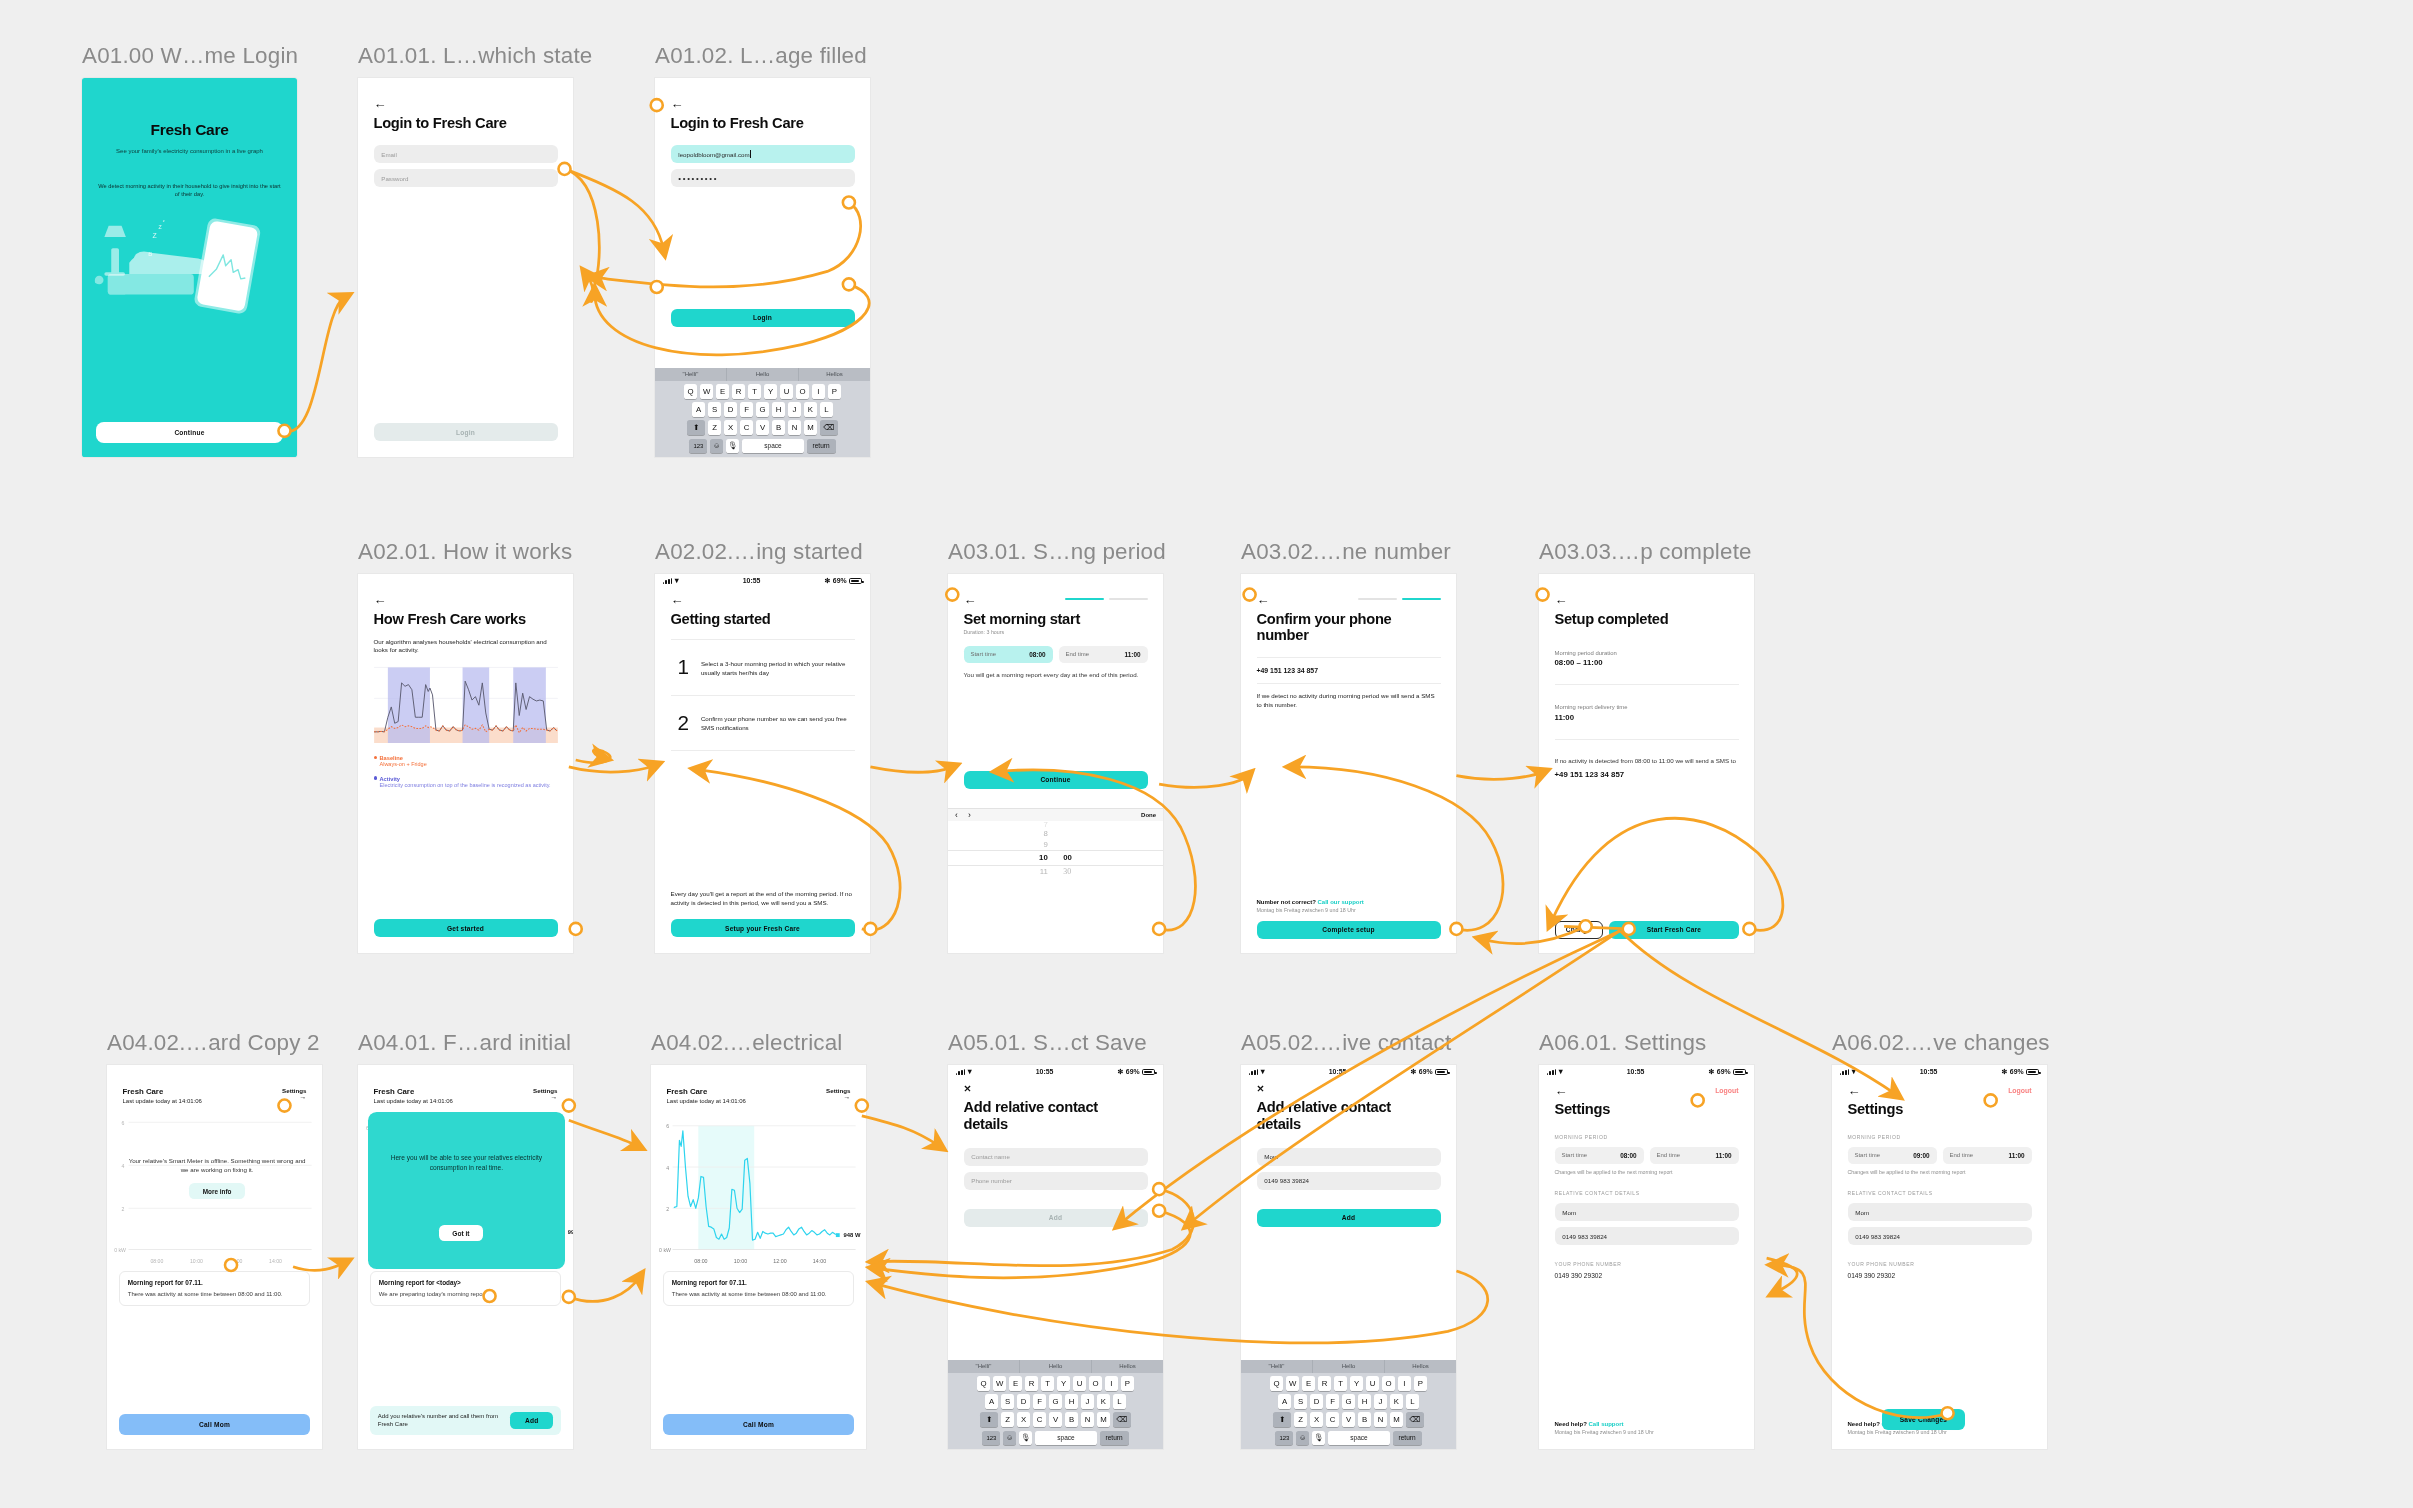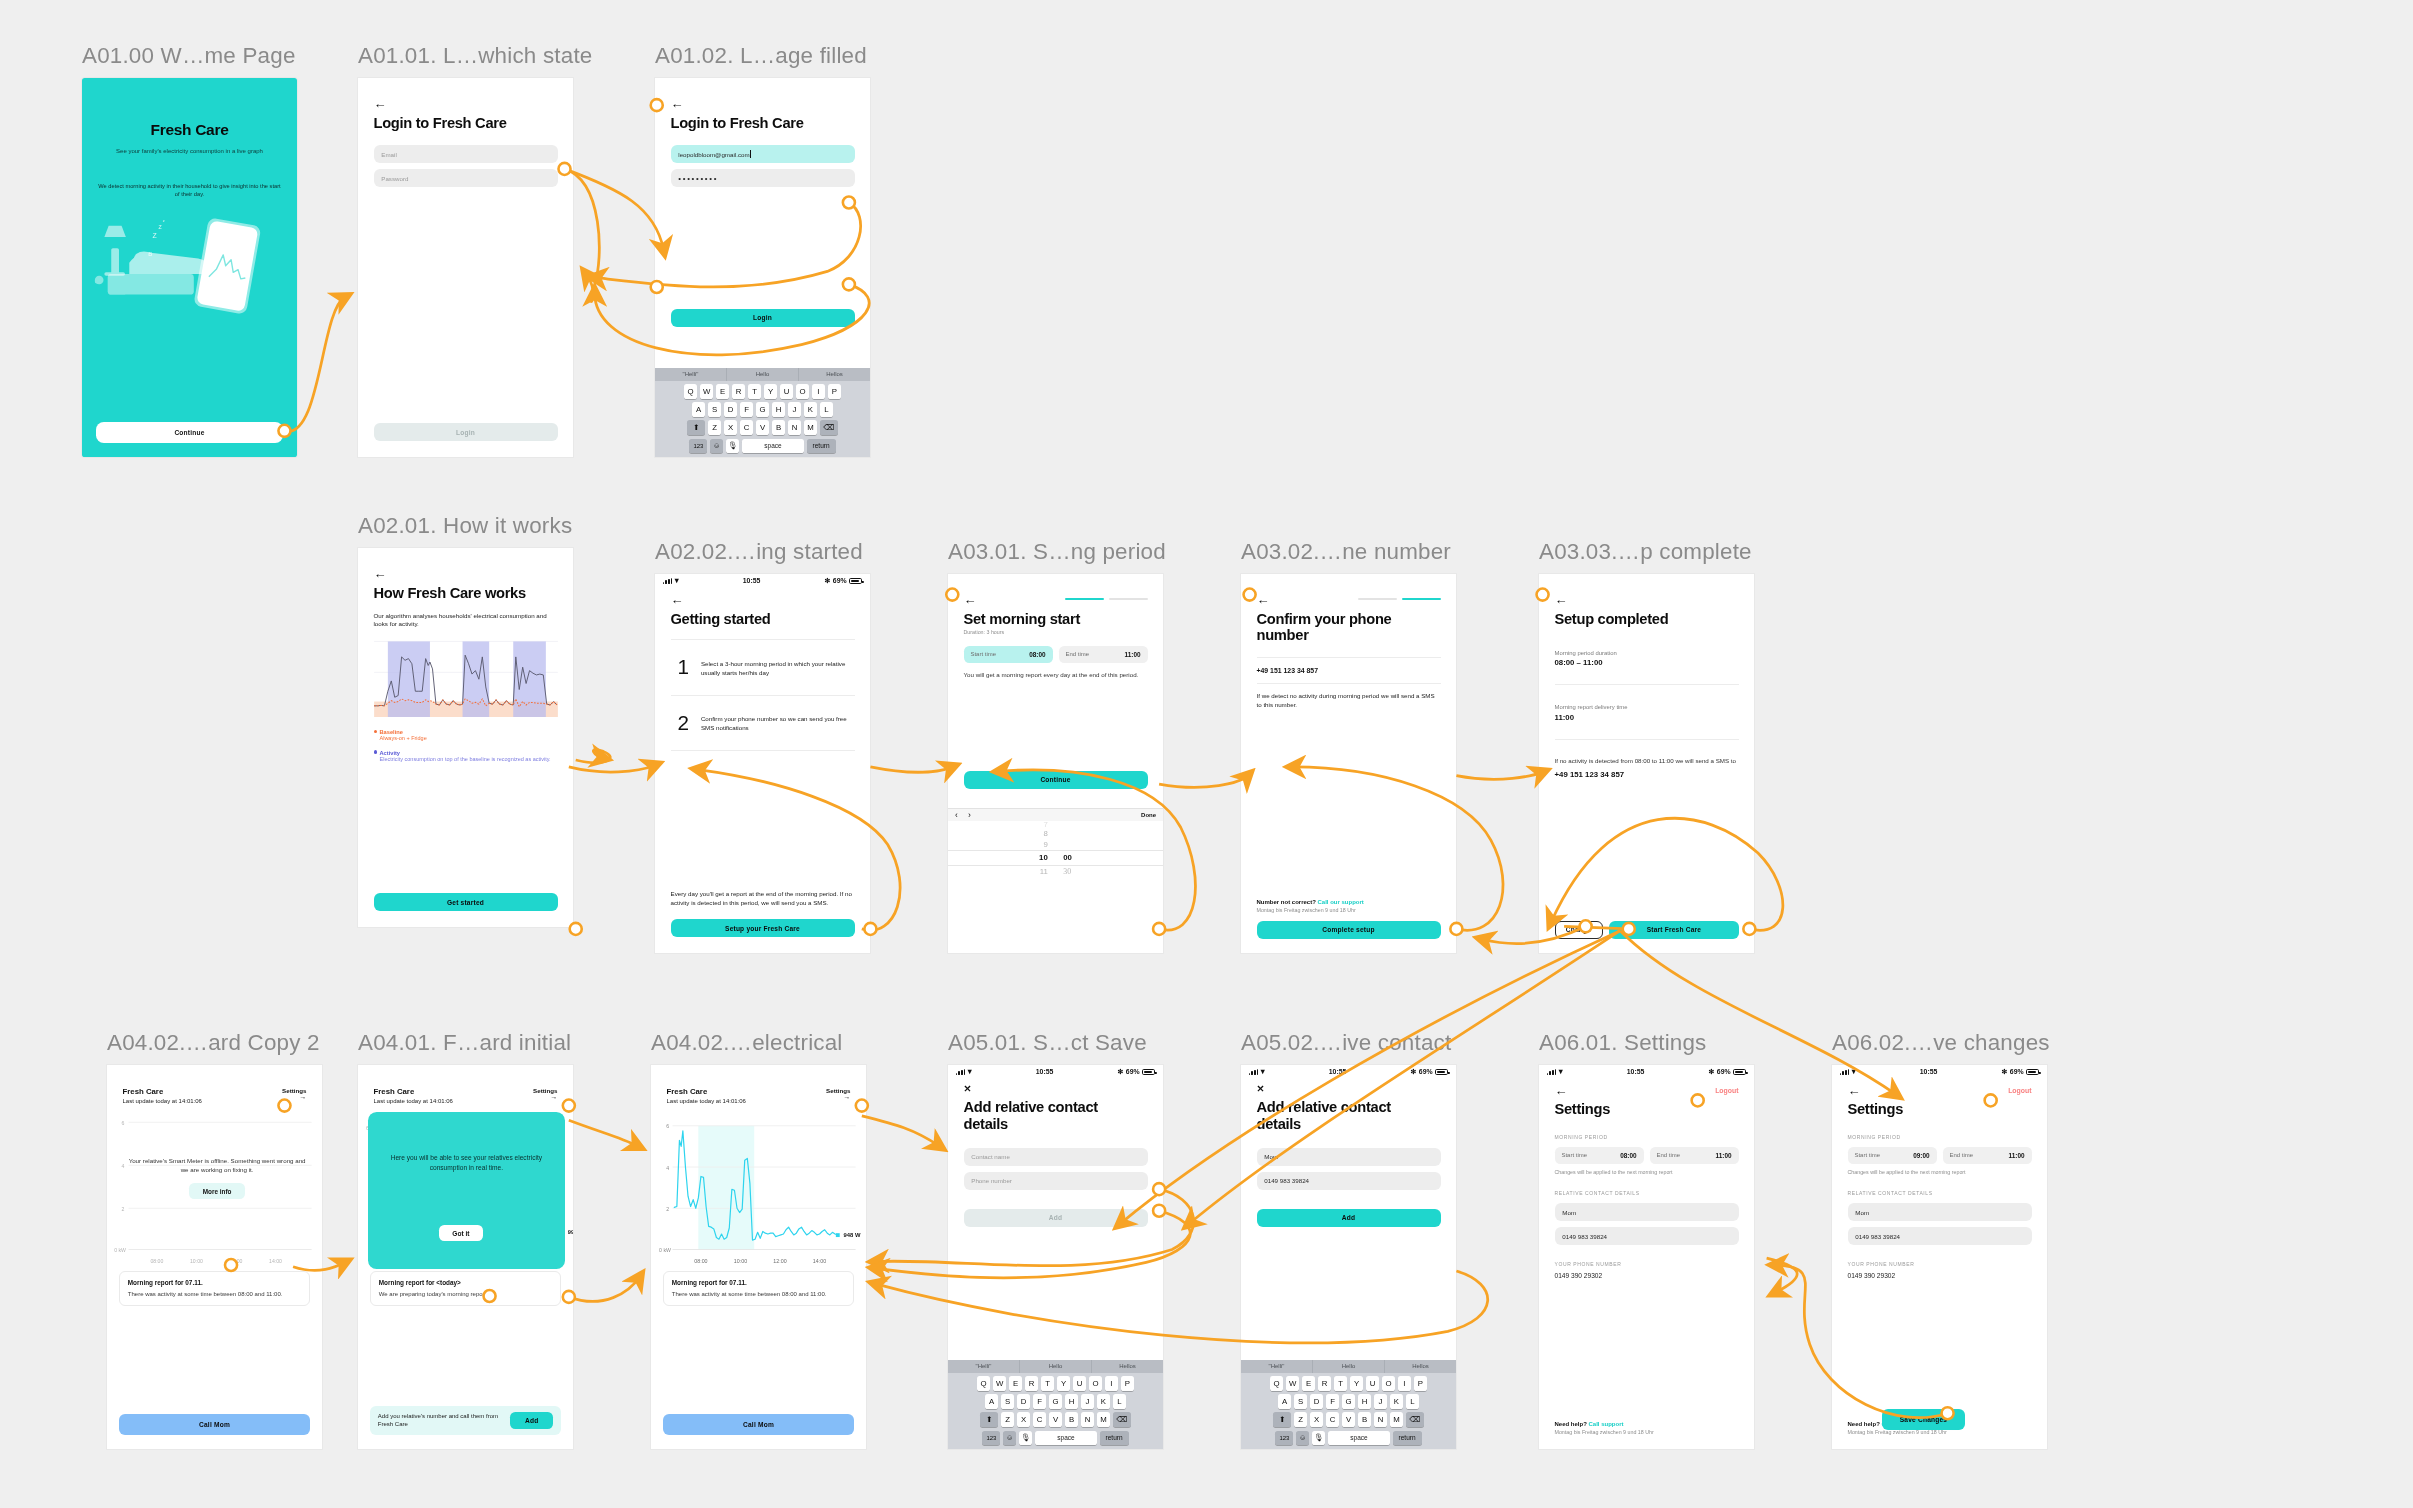--- a/index.html
+++ b/index.html
@@ -186,21 +186,21 @@
     <circle cx="1000" cy="1283" r="7"></circle>
     <circle cx="1345" cy="1380" r="7"></circle>
     <circle cx="1345" cy="1405" r="7"></circle>
     <circle cx="1970" cy="1277" r="7"></circle>
     <circle cx="2310" cy="1277" r="7"></circle>
     <circle cx="2260" cy="1640" r="7"></circle>
   </g>
 </svg>
 
 <div class="frame" style="left:82px; top:43px;">
-  <div class="frame-title">A01.00 W…me Page</div>
+  <div class="frame-title">A01.00 W…me Login</div>
   <div class="screen" style="width:215px;height:379px;border-radius:2.6px;">
     <div class="welcome">
       <div style="padding:43px 19px 0;">
         <div class="wl-title">Fresh Care</div>
         <div class="wl-sub" style="margin-top:8.6px;">See your family's electricity consumption in a live graph</div>
       </div>
       <div style="padding:27.6px 15.5px 0;">
         <div class="wl-detect">We detect morning activity in their household to give insight into the start of their day.</div>
       </div>
       
@@ -314,21 +314,21 @@
         <div class="key num">123</div>
         <div class="key dark">☺</div>
         <div class="key">🎙</div>
         <div class="key space">space</div>
         <div class="key ret">return</div>
       </div>
     </div>
   </div>
 </div>
 
-<div class="frame" style="left:358px; top:513px;">
+<div class="frame" style="left:358px; top:539px;">
   <div class="frame-title">A02.01. How it works</div>
   <div class="screen" style="width:215px;height:379px;">
     <div style="padding:19px 15.5px 0;">
       <div class="backarrow">←</div>
       <div class="h1" style="margin-top:5.2px;max-width:155px;">How Fresh Care works</div>
       <div class="body-txt" style="margin-top:10.3px;">Our algorithm analyses households' electrical consumption and looks for activity.</div>
 
       <svg viewBox="0 0 214 92" style="width:184px;height:79px;margin-top:8.6px;">
         <rect x="0" y="0" width="214" height="92" fill="#ffffff"></rect>
         <line x1="0" y1="4" x2="214" y2="4" stroke="#f0f0f4" stroke-width="1"></line>

